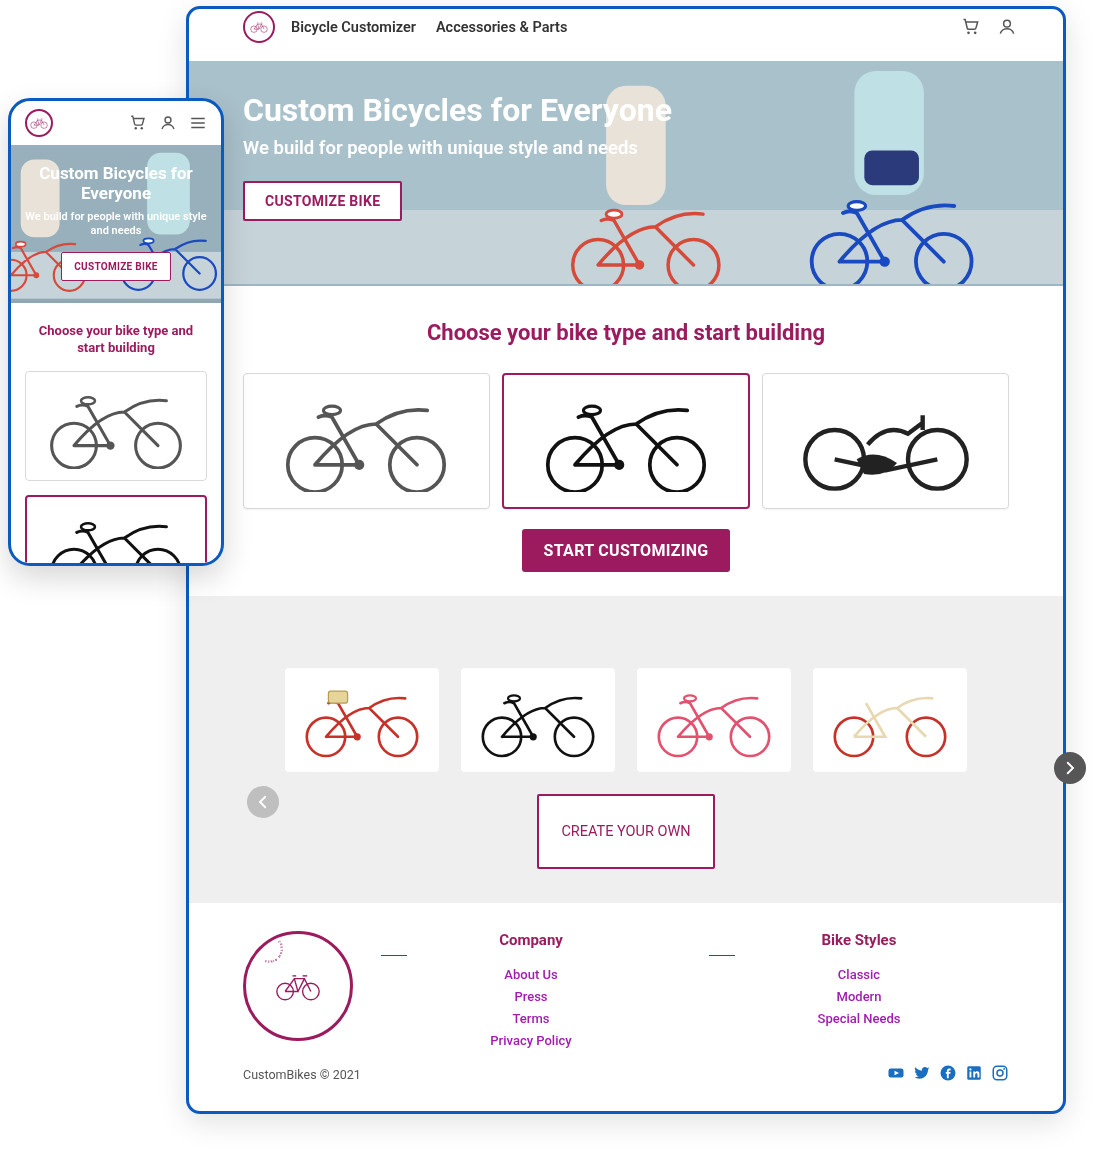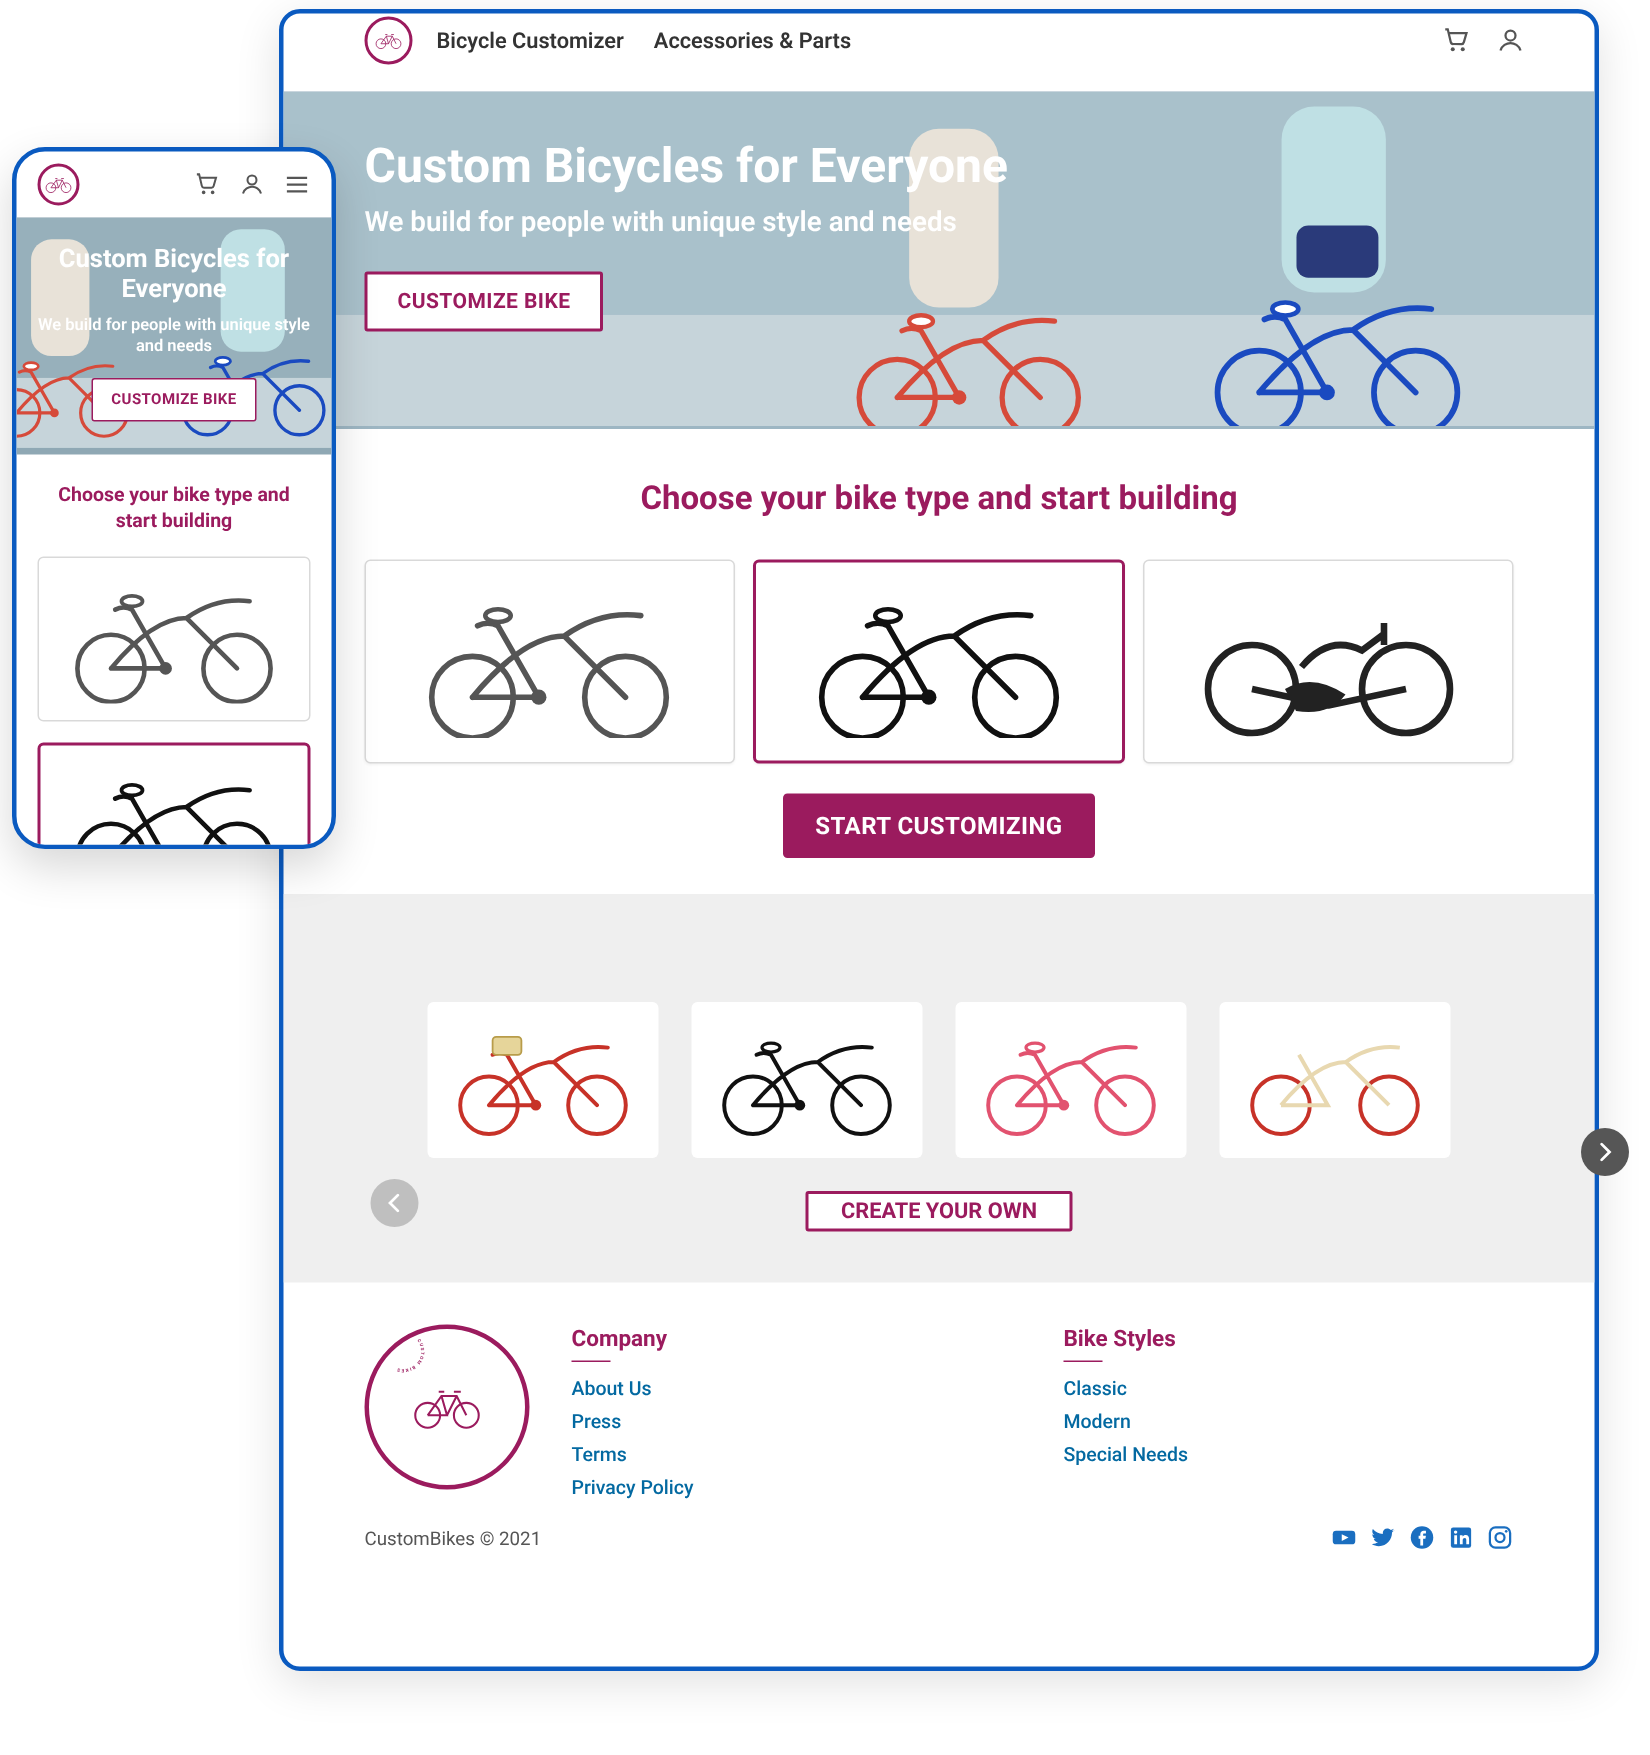--- a/index.html
+++ b/index.html
@@ -59,36 +59,36 @@
   .gallery-row { display:flex; gap:22px; margin:28px 96px 0; }
   .gallery-card { flex:1; height:104px; background:#fff; border-radius:4px;
     display:flex; align-items:center; justify-content:center; }
   .nav-circle {
     position:absolute; top:190px; width:32px; height:32px; border-radius:50%;
     display:flex; align-items:center; justify-content:center; color:#fff;
   }
   .nav-circle.left  { left:58px;  background:#bfbfbf; }
   .btn-outline2 {
     display:inline-block; margin-top:22px; background:#fff; color:#9b1b5e;
-    border:2px solid #9b1b5e; padding:3px 22px; font-size:14.5px; font-weight:700;
+    border:2px solid #9b1b5e; padding:27px 22px; font-size:14.5px; font-weight:400;
     border-radius:2px;
   }
 
   
   .d-footer { padding:28px 54px 12px; display:flex; gap:28px; }
   .footer-logo {
     width:110px; height:110px; border:3px solid #9b1b5e; border-radius:50%;
     display:flex; align-items:center; justify-content:center; color:#9b1b5e;
     position:relative; flex-shrink:0;
   }
   .footer-logo svg { width:46px; height:30px; }
-  .foot-col { flex:1; }
+  .foot-col { flex:1;text-align:center; }
   .foot-col h4 { color:#9b1b5e; font-size:15px; font-weight:700; }
   .foot-col hr { border:none; border-top:1px solid #9b1b5e; width:26px; margin:6px 0 8px; }
-  .foot-col a { display:block; color:#0369a1; font-size:13px; line-height:1.7; font-weight:500;}
+  .foot-col a { display:block; color:#a21caf; font-size:13px; line-height:1.7; font-weight:500;}
   .d-subfoot { display:flex; align-items:flex-end; padding:0 54px 14px; }
   .d-subfoot span { color:#555; font-size:12.5px; }
   .socials { margin-left:auto; display:flex; gap:8px; color:#1a6ec0; }
   .socials svg { width:18px; height:18px; }
 
   
   .mobile {
     position:absolute; top:98px; left:8px; width:216px; height:468px;
     border:3px solid #0a5ac0; border-radius:22px; background:#fff;
     overflow:hidden; box-shadow:0 12px 30px rgba(0,0,0,.16); z-index:5;

